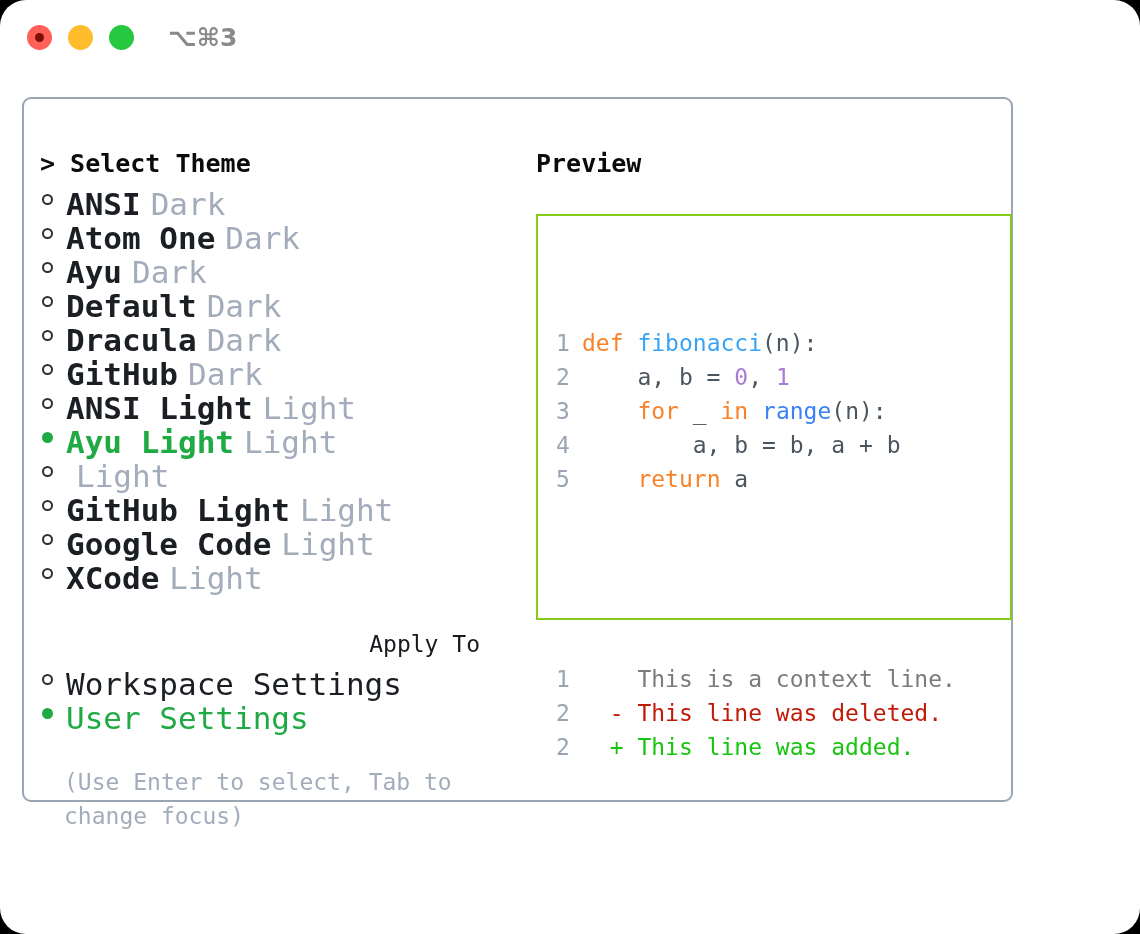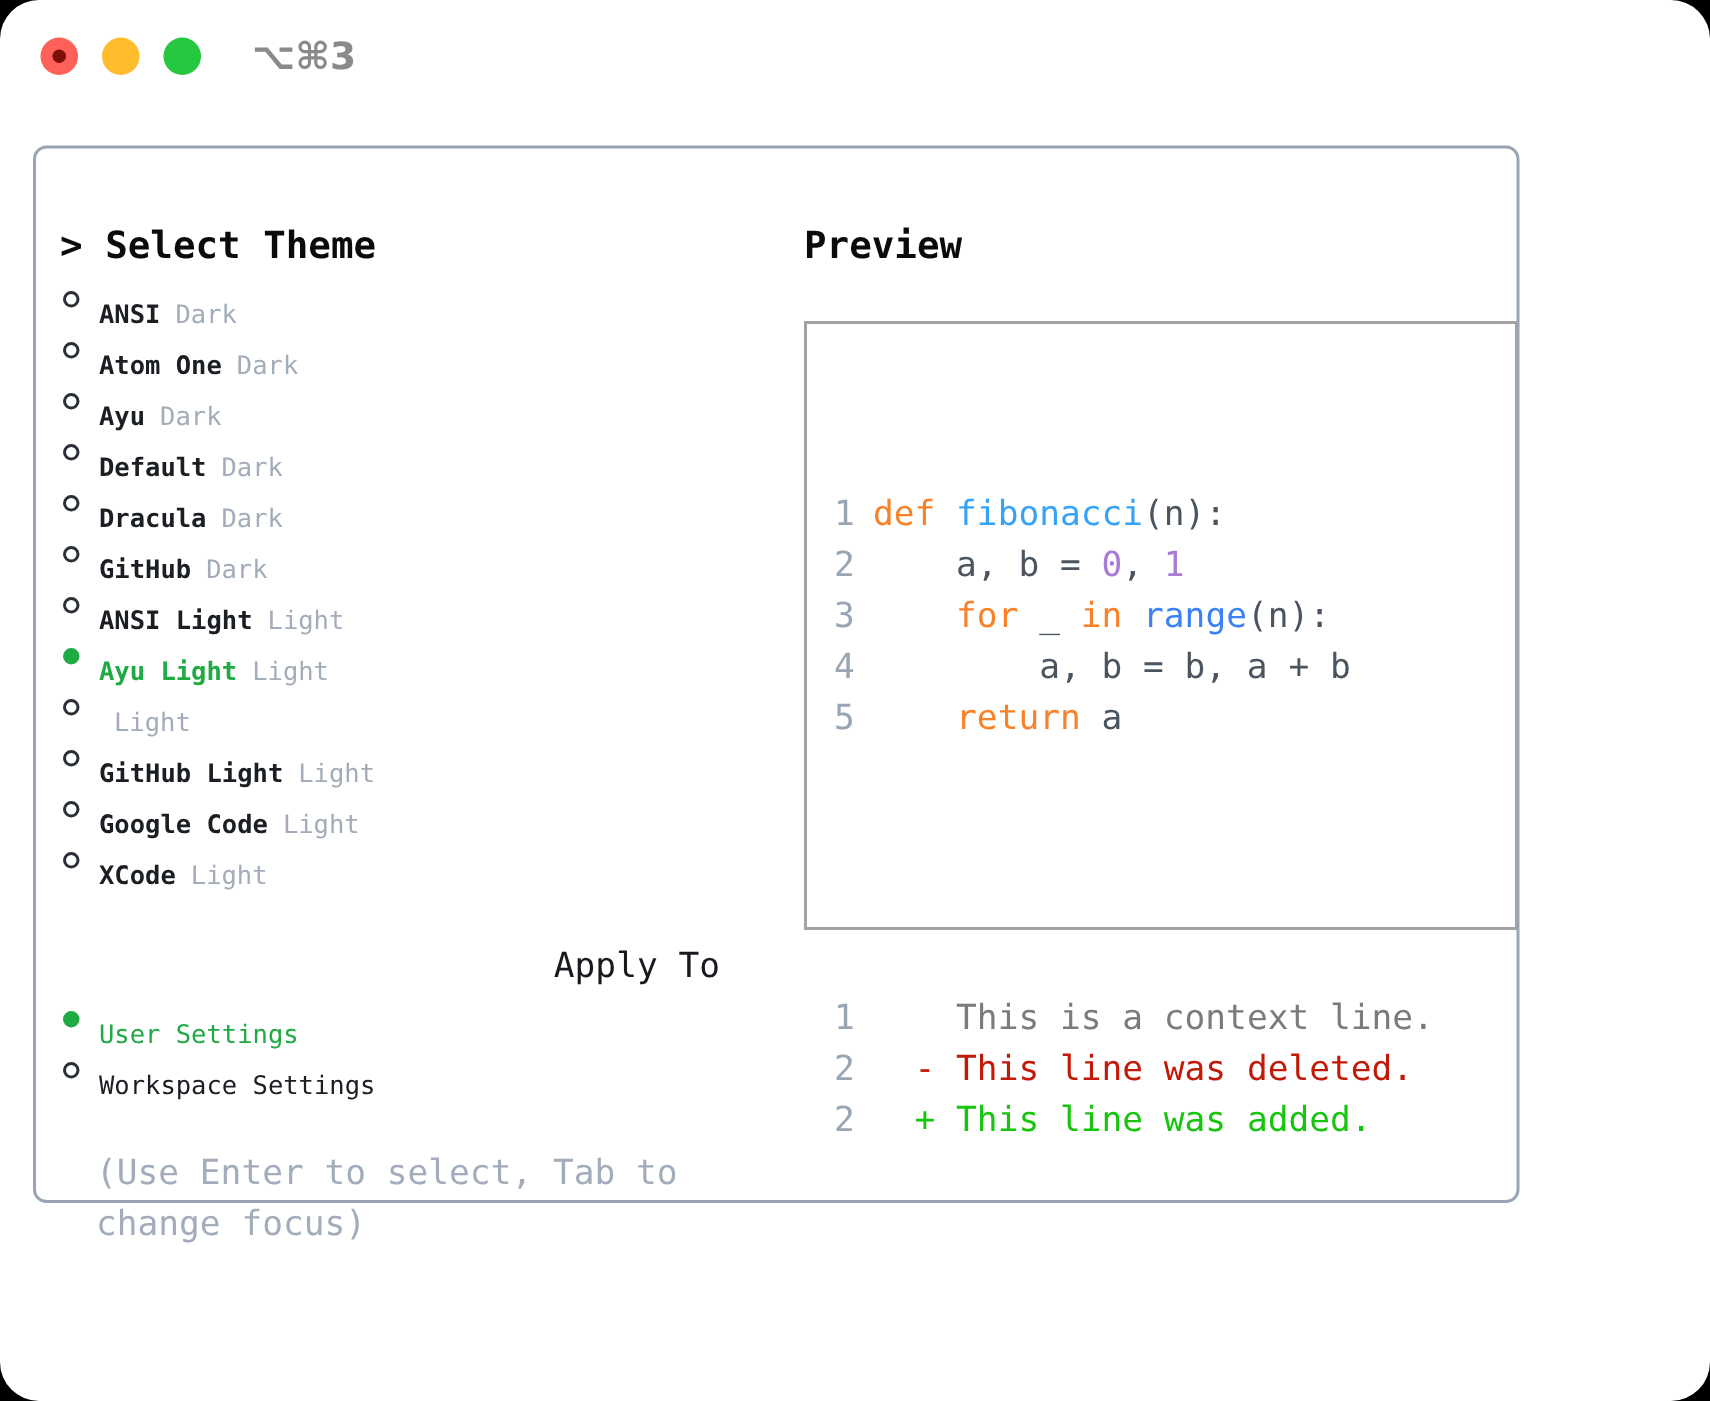--- a/index.html
+++ b/index.html
@@ -94,21 +94,21 @@
     font-weight: bold;
     color: #0b0b0b;
     line-height: 34px;
     white-space: pre;
   }
   .opt-row {
     display: flex;
     align-items: baseline;
     height: 34px;
     line-height: 34px;
-    font-size: 17px;
+    font-size: 31px;
     white-space: pre;
   }
   .bullet {
     display: inline-block;
     width: 26px;
     flex: 0 0 26px;
     position: relative;
     height: 34px;
   }
   .bullet i {
@@ -175,21 +175,21 @@
     font-size: 25px;
     font-weight: bold;
     color: #0b0b0b;
     line-height: 34px;
     white-space: pre;
   }
   .preview-box {
     margin-top: 33px;
     width: 476px;
     height: 406px;
-    border: 2px solid #a3a3a3;
+    border: 2px solid #84cc16;
     box-sizing: border-box;
     background: #ffffff;
     position: relative;
   }
   .code {
     position: absolute;
     left: 18px;
     top: 42px;
     font-size: 23px;
     line-height: 34px;
@@ -241,22 +241,22 @@
           <div class="opt-row selected"><span class="bullet on"><i></i></span><span class="opt-label">Ayu Light</span><span class="opt-variant">Light</span></div>
           <div class="opt-row"><span class="bullet off"><i></i></span><span class="opt-variant">Light</span></div>
           <div class="opt-row"><span class="bullet off"><i></i></span><span class="opt-label">GitHub Light</span><span class="opt-variant">Light</span></div>
           <div class="opt-row"><span class="bullet off"><i></i></span><span class="opt-label">Google Code</span><span class="opt-variant">Light</span></div>
           <div class="opt-row"><span class="bullet off"><i></i></span><span class="opt-label">XCode</span><span class="opt-variant">Light</span></div>
         </div>
 
       <div class="subsection">
         <div class="subsection-head">Apply To</div>
         <div id="apply-list">
+            <div class="opt-row apply-row"><span class="bullet off"><i></i></span><span class="opt-label">Workspace Settings</span></div>
             <div class="opt-row apply-row selected"><span class="bullet on"><i></i></span><span class="opt-label">User Settings</span></div>
-            <div class="opt-row apply-row"><span class="bullet off"><i></i></span><span class="opt-label">Workspace Settings</span></div>
           </div>
       </div>
 
       <div class="hint">(Use Enter to select, Tab to change focus)</div>
     </div>
 
     <div class="right-col">
       <div class="preview-title">Preview</div>
       <div class="preview-box">
         <div class="code">

